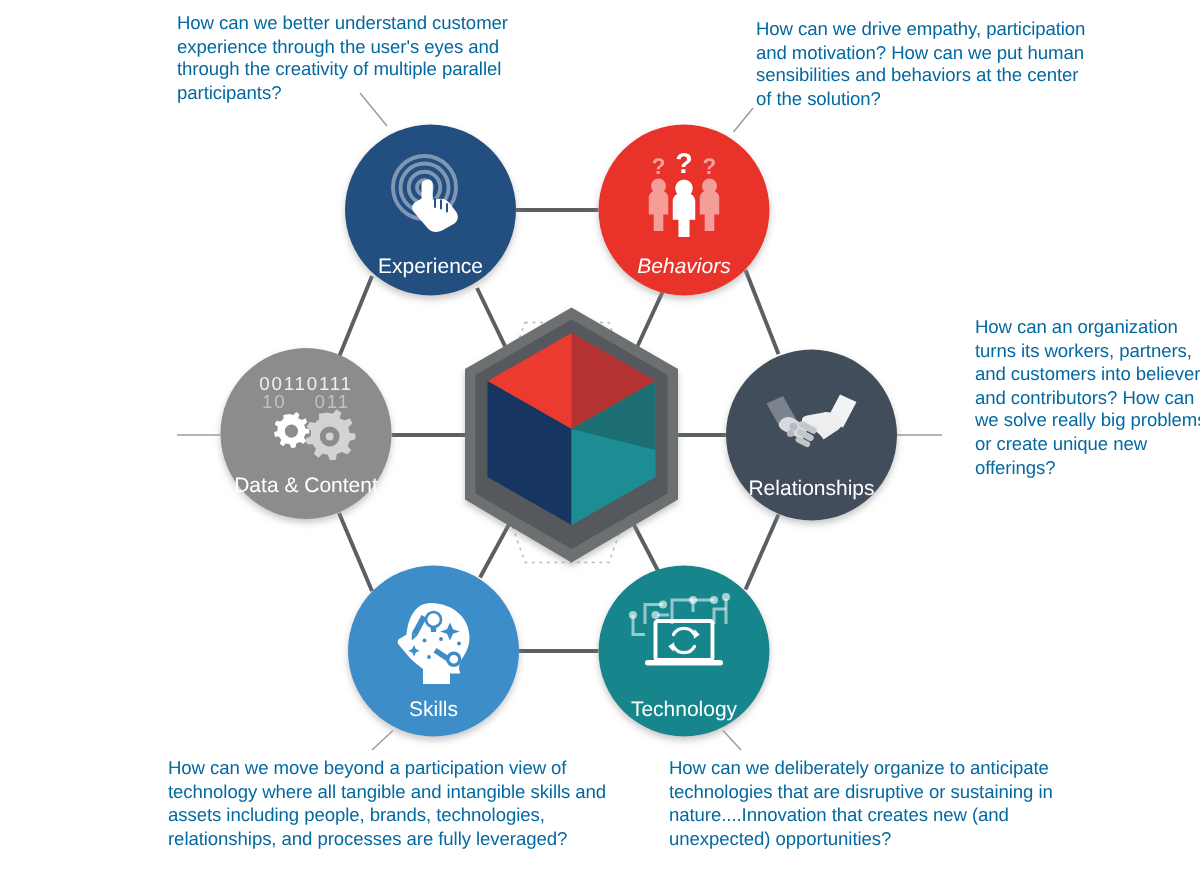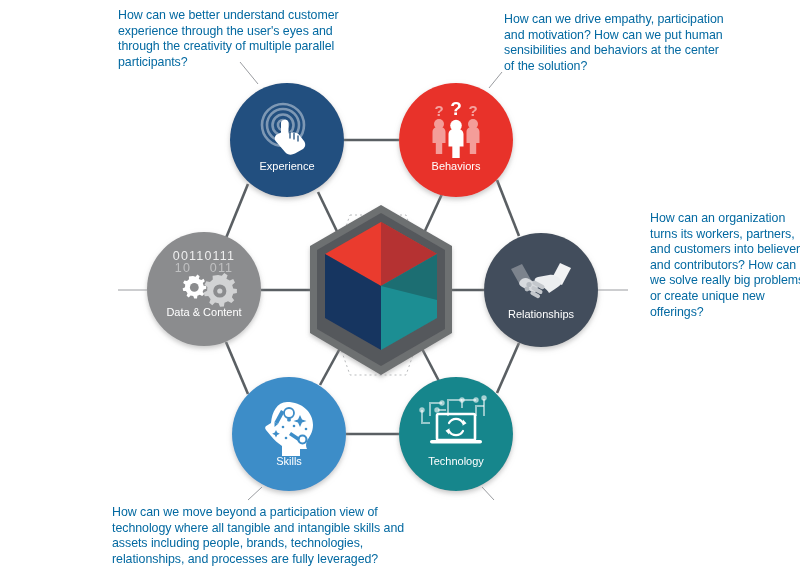--- a/index.html
+++ b/index.html
@@ -44,26 +44,27 @@
   #callout-behaviors    { left: 504px; top: 12px;  width: 220px; }
   #callout-relationships{ left: 636px; top: 211px; width: 160px; margin-left: 14px; }
   #callout-data         { left: 16px;  top: 251px; width: 122px; }
   #callout-skills       { left: 112px; top: 505px; width: 300px; }
   #callout-technology   { left: 446px; top: 505px; width: 266px; }
 
   
   .node-label {
     position: absolute;
     color: #ffffff;
-    font-size: 11px;
+    font-size: 14px;
     font-family: "Liberation Sans", sans-serif;
     text-align: center;
     transform: translate(-50%, -50%);
     white-space: nowrap;
     pointer-events: none;
+    margin-top: 11px;
   }
 </style>
 </head>
 <body>
 
 <div id="stage">
 
   <svg id="diagram-svg" viewBox="0 0 800 580">
     <defs>
       <filter id="nodeShadow" x="-40%" y="-40%" width="180%" height="180%">
@@ -281,29 +282,30 @@
                    L-10.9,-1.2 L-10.6,-5 L-13.5,-7.3 L-11.7,-10.7 L-8.1,-10 L-5.2,-12.5
                    L-5.4,-16.2 Z"></path>
           <circle cx="1.8" cy="-1" r="6.6" fill="#8b8c8e"></circle>
           <circle cx="1.8" cy="-1" r="2.6" fill="#d2d3d4"></circle>
         </g>
       </g>
     </g>
   </svg>
 
   <div class="node-label" style="left:287px; top:166px;">Experience</div>
-  <div class="node-label" style="left:456px; top:166px;">Behaviors</div>
+  <div class="node-label" style="left:456px; top:166px;font-style:italic;">Behaviors</div>
   <div class="node-label" style="left:541px; top:314px;">Relationships</div>
   <div class="node-label" style="left:456px; top:461px;">Technology</div>
   <div class="node-label" style="left:289px; top:461px;">Skills</div>
   <div class="node-label" style="left:204px; top:312px;">Data &amp; Content</div>
 
   <div class="callout" id="callout-experience">How can we better understand customer experience through the user's eyes and through the creativity of multiple parallel participants?</div>
 
   <div class="callout" id="callout-behaviors">How can we drive empathy, participation and motivation? How can we put human sensibilities and behaviors at the center of the solution?</div>
 
   <div class="callout" id="callout-relationships">How can an organization turns its workers, partners, and customers into believers and contributors? How can we solve really big problems or create unique new offerings?</div>
 
 
   <div class="callout" id="callout-skills">How can we move beyond a participation view of technology where all tangible and intangible skills and assets including people, brands, technologies, relationships, and processes are fully leveraged?</div>
 
+  <div class="callout" id="callout-technology">How can we deliberately organize to anticipate technologies that are disruptive or sustaining in nature....Innovation that creates new (and unexpected) opportunities?</div>
 
 </div>
 
 </body></html>

